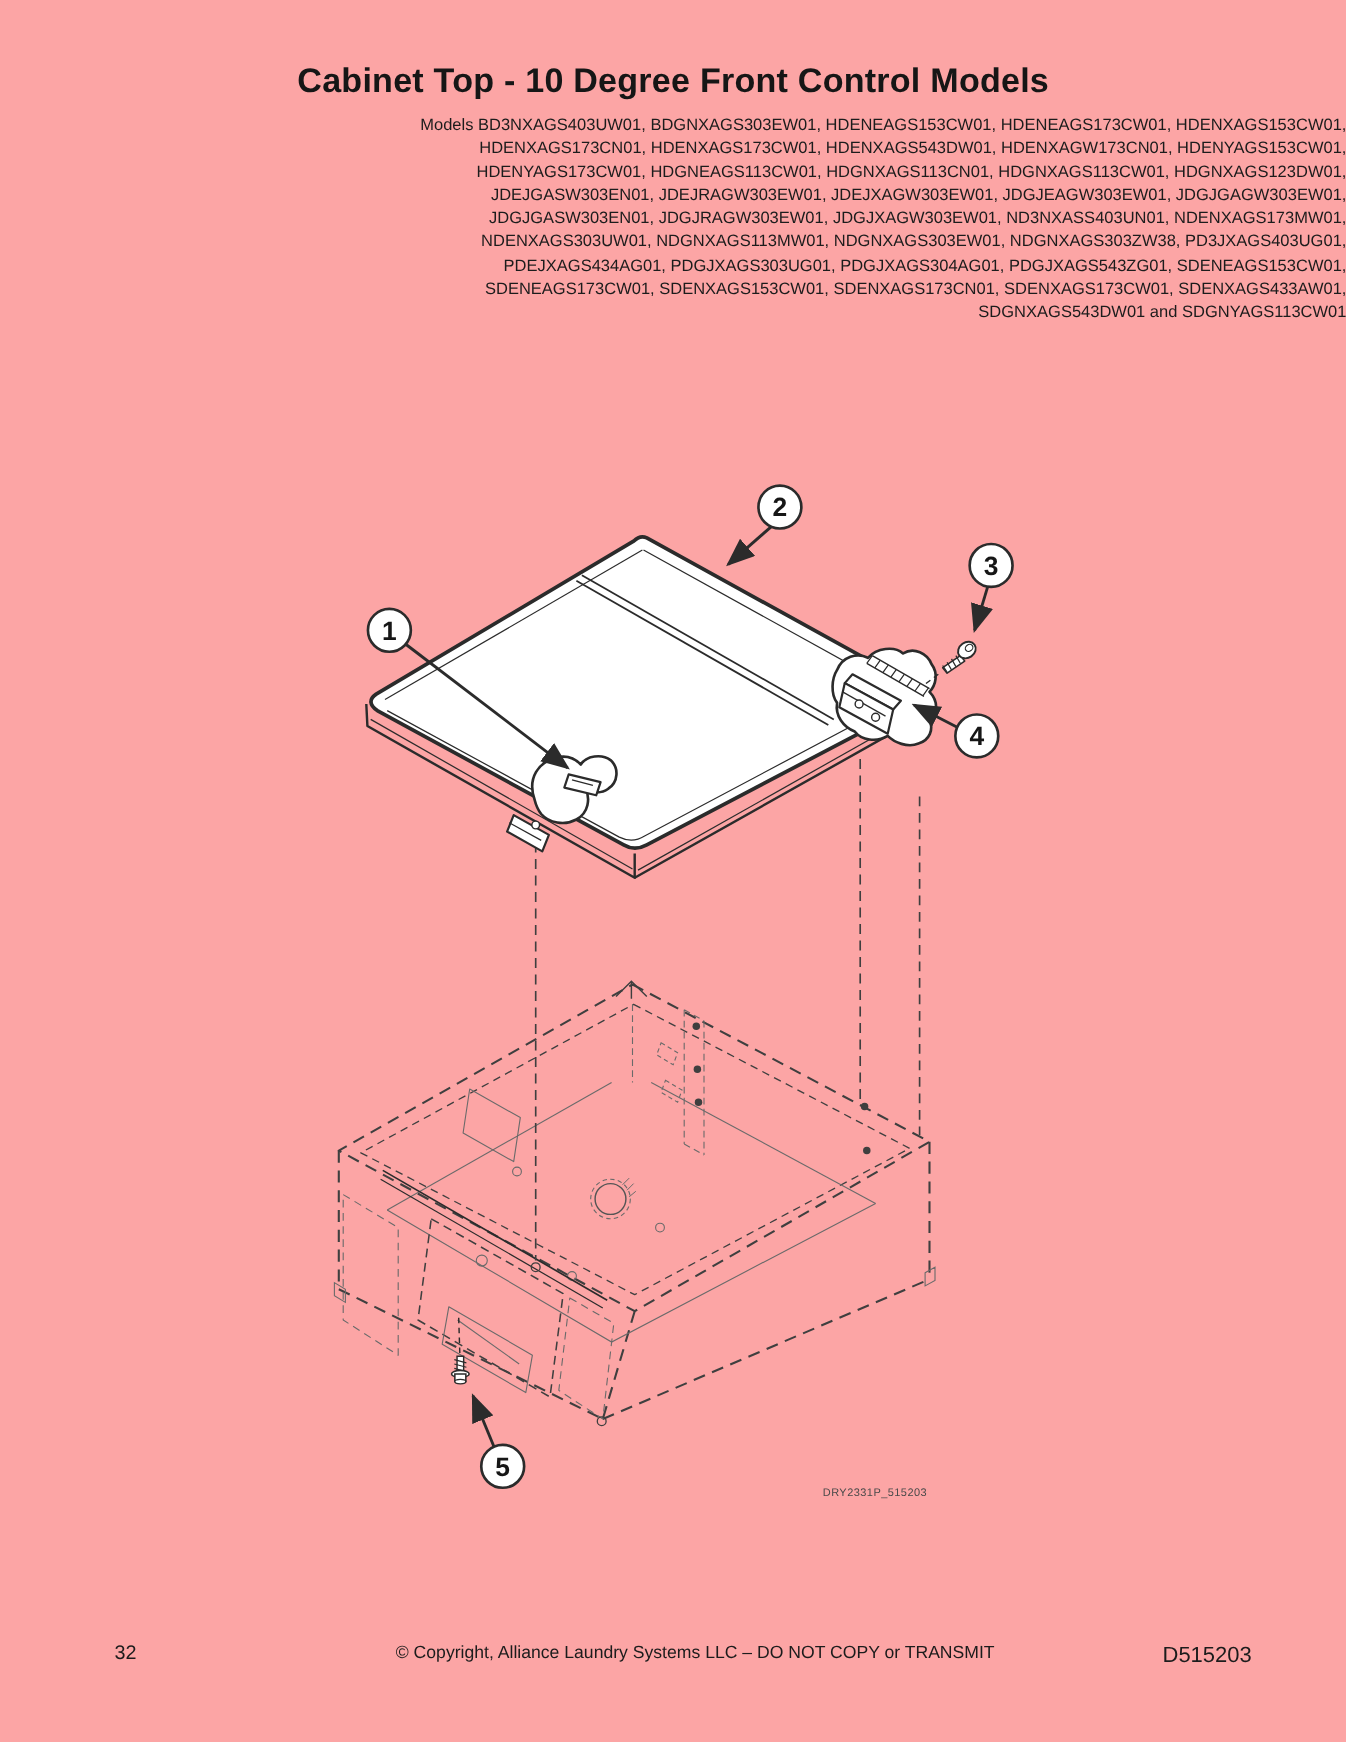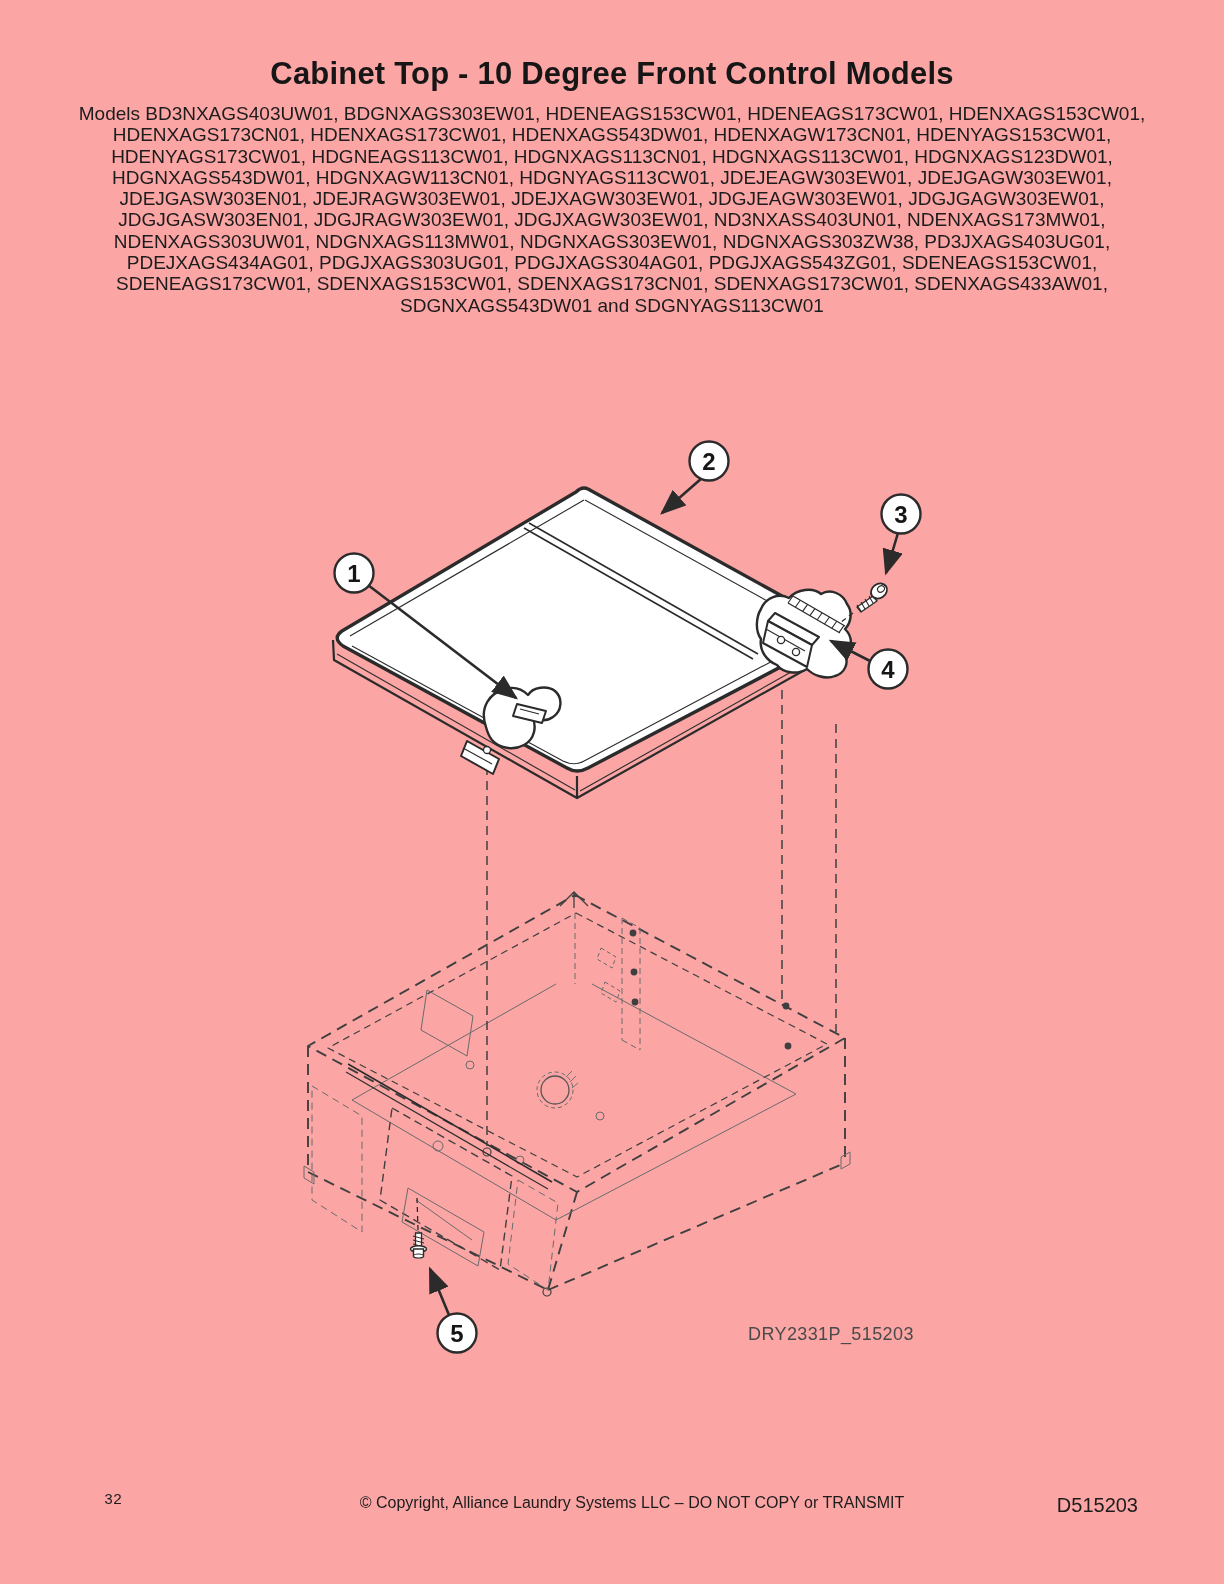--- a/index.html
+++ b/index.html
@@ -14,33 +14,33 @@
   }
   .title{
     position:absolute;top:56px;left:0;width:100%;
     text-align:center;
     font-size:31px;font-weight:bold;
     letter-spacing:0.2px;
     color:#161616;
   }
   .models{
     position:absolute;top:103px;left:0;width:100%;
-    text-align:center;
-    font-size:19px;line-height:21.3px;
+    text-align:right;
+    font-size:15px;line-height:21.3px;
     color:#1c1c1c;
   }
   .models div{white-space:nowrap;}
   svg.diagram{position:absolute;left:0;top:0;width:1224px;height:1584px;}
   .figcode{
-    position:absolute;left:748px;top:1324px;
-    font-size:18px;color:#4a4a4a;letter-spacing:0.4px;
+    position:absolute;left:748px;top:1352px;
+    font-size:10px;color:#4a4a4a;letter-spacing:0.4px;
   }
   .footer-pageno{
     position:absolute;left:104px;top:1492px;
-    font-size:15px;color:#1c1c1c;font-family:Liberation Mono, monospace;
+    font-size:18px;color:#1c1c1c;
   }
   .footer-copyright{
     position:absolute;left:0;top:1494px;width:100%;
     text-align:center;font-size:16px;color:#1c1c1c;padding-left:20px;
   }
   .footer-docno{
     position:absolute;right:86px;top:1494px;
     font-size:20px;color:#1c1c1c;
   }
   .callout-num{
@@ -53,21 +53,20 @@
 <body>
 
 <div class="page">
 
   <div class="title">Cabinet Top - 10 Degree Front Control Models</div>
 
   <div class="models">
     <div>Models BD3NXAGS403UW01, BDGNXAGS303EW01, HDENEAGS153CW01, HDENEAGS173CW01, HDENXAGS153CW01,</div>
     <div>HDENXAGS173CN01, HDENXAGS173CW01, HDENXAGS543DW01, HDENXAGW173CN01, HDENYAGS153CW01,</div>
     <div>HDENYAGS173CW01, HDGNEAGS113CW01, HDGNXAGS113CN01, HDGNXAGS113CW01, HDGNXAGS123DW01,</div>
-    <div>HDGNXAGS543DW01, HDGNXAGW113CN01, HDGNYAGS113CW01, JDEJEAGW303EW01, JDEJGAGW303EW01,</div>
     <div>JDEJGASW303EN01, JDEJRAGW303EW01, JDEJXAGW303EW01, JDGJEAGW303EW01, JDGJGAGW303EW01,</div>
     <div>JDGJGASW303EN01, JDGJRAGW303EW01, JDGJXAGW303EW01, ND3NXASS403UN01, NDENXAGS173MW01,</div>
     <div>NDENXAGS303UW01, NDGNXAGS113MW01, NDGNXAGS303EW01, NDGNXAGS303ZW38, PD3JXAGS403UG01,</div>
     <div>PDEJXAGS434AG01, PDGJXAGS303UG01, PDGJXAGS304AG01, PDGJXAGS543ZG01, SDENEAGS153CW01,</div>
     <div>SDENEAGS173CW01, SDENXAGS153CW01, SDENXAGS173CN01, SDENXAGS173CW01, SDENXAGS433AW01,</div>
     <div>SDGNXAGS543DW01 and SDGNYAGS113CW01</div>
   </div>
 
   <svg class="diagram" viewBox="0 0 1224 1584">
     <defs>

